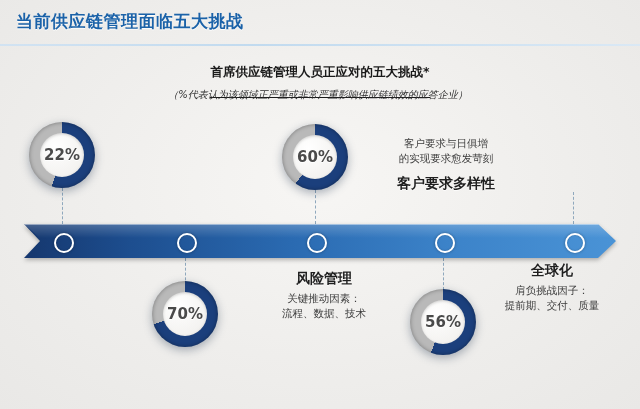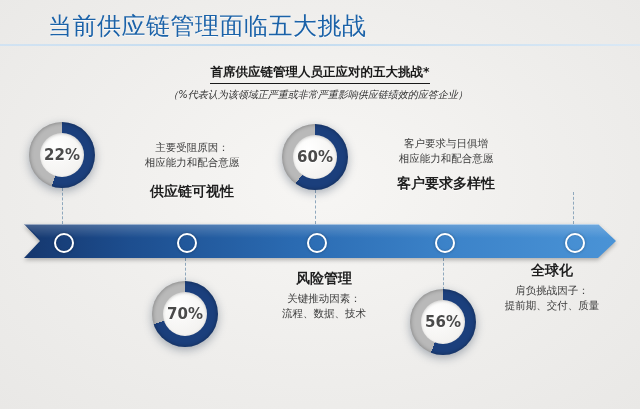--- a/index.html
+++ b/index.html
@@ -11,38 +11,37 @@
     position:relative;
     color:#3a3a3a;
   }
   #root{position:relative;width:640px;height:409px;
     background:radial-gradient(ellipse at 50% 45%, #f7f6f4 0%, #efeeec 55%, #e9e8e6 100%);
   }
 
   
   .title{
     position:absolute;left:16px;top:10px;
-    font-size:24px;font-weight:normal;color:#1b62a8;
+    font-size:17px;font-weight:bold;color:#1b62a8;
     letter-spacing:0.5px;
     text-shadow:0 1px 0 rgba(255,255,255,.8);
     white-space:nowrap;
-    margin-left:32px;
   }
   .title-rule{
     position:absolute;left:0;top:44px;width:640px;height:2px;
     background:linear-gradient(to right,#cfe2f3 0%,#bcd8ef 40%,#d8e8f6 100%);
     opacity:.9;
   }
 
   .subtitle{
     position:absolute;left:0;top:64px;width:640px;
     text-align:center;font-size:12.5px;font-weight:bold;color:#1a1a1a;
   }
   .subtitle span{
-    border-bottom:1.5px solid #1a1a1a;padding-bottom:4px;
+    border-bottom:1.5px solid #1a1a1a;padding-bottom:18px;
   }
   .subnote{
     position:absolute;left:0;top:88px;width:636px;
     text-align:center;font-size:10px;color:#2f2f2f;
     font-style:italic;
   }
 
   
   .band-wrap{
     position:absolute;left:24px;top:224px;width:592px;height:34px;
@@ -157,40 +156,33 @@
   </div>
 
   <div class="donut" style="left:410px;top:289px;">
     <div class="ring" style="background: conic-gradient(rgb(27, 63, 124) 0deg, rgb(27, 63, 124) 201.6deg, rgb(185, 185, 185) 201.6deg, rgb(185, 185, 185) 360deg); box-shadow: rgba(0, 0, 0, 0.35) 0px 0px 4px inset;"></div>
     <div class="hole"></div>
     <div class="val">56%</div>
   </div>
 
 
 
-  <div class="blk above" style="left:119px;top:140px;width:146px;">
-    <div class="desc">
-      <div>主要受阻原因：</div>
-      <div>相应能力和配合意愿</div>
-    </div>
-    <div class="head" style="margin-top:13px;">供应链可视性</div>
-  </div>
 
   <div class="blk" style="left:249px;top:262px;width:150px;margin-top:8px;">
     <div class="head">风险管理</div>
     <div class="desc">
       <div>关键推动因素：</div>
       <div>流程、数据、技术</div>
     </div>
   </div>
 
   <div class="blk above" style="left:371px;top:136px;width:150px;">
     <div class="desc">
       <div>客户要求与日俱增</div>
-      <div>相应能力和配合意愿</div>
+      <div>的实现要求愈发苛刻</div>
     </div>
     <div class="head" style="margin-top:9px;">客户要求多样性</div>
   </div>
 
   <div class="blk" style="left:480px;top:262px;width:144px;">
     <div class="head">全球化</div>
     <div class="desc">
       <div>肩负挑战因子：</div>
       <div>提前期、交付、质量</div>
     </div>

